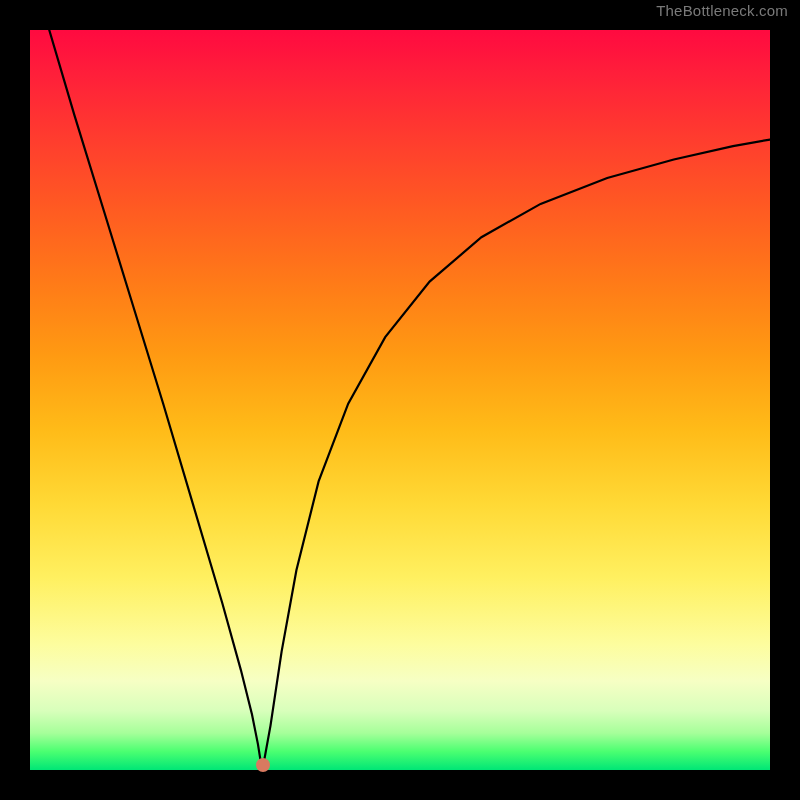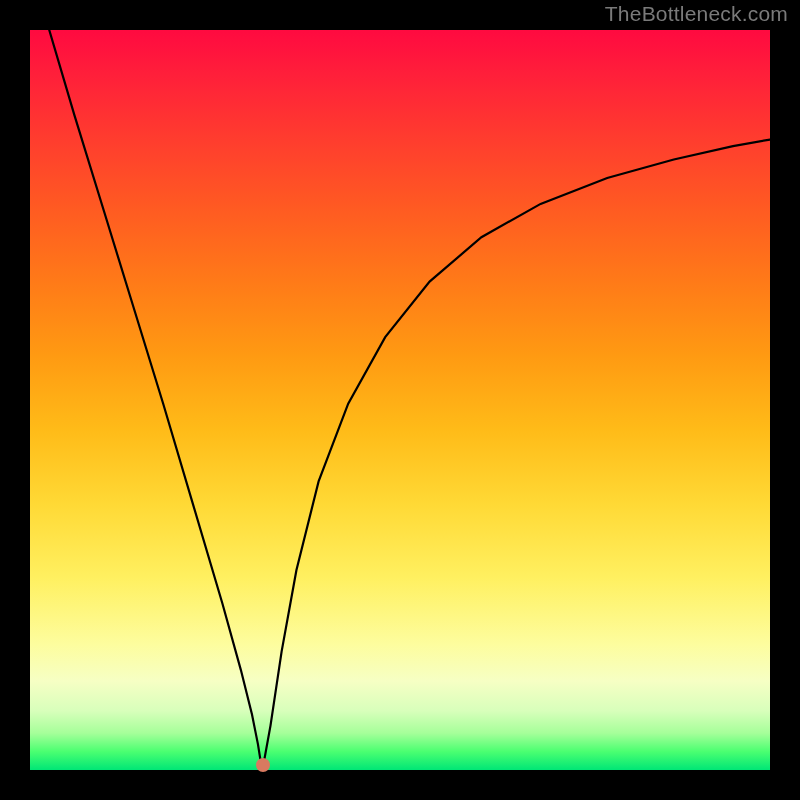--- a/index.html
+++ b/index.html
@@ -41,21 +41,21 @@
       #a6ff9a 95%,
       #4bff71 97.5%,
       #00e676 100%
     );
   }
   .watermark {
     position: absolute;
     top: 2px;
     right: 12px;
     color: #7a7a7a;
-    font-size: 21px;
+    font-size: 15px;
     letter-spacing: 0.2px;
     font-weight: 400;
     user-select: none;
   }
   svg.curve {
     position: absolute;
     left: 0;
     top: 0;
     width: 740px;
     height: 740px;

